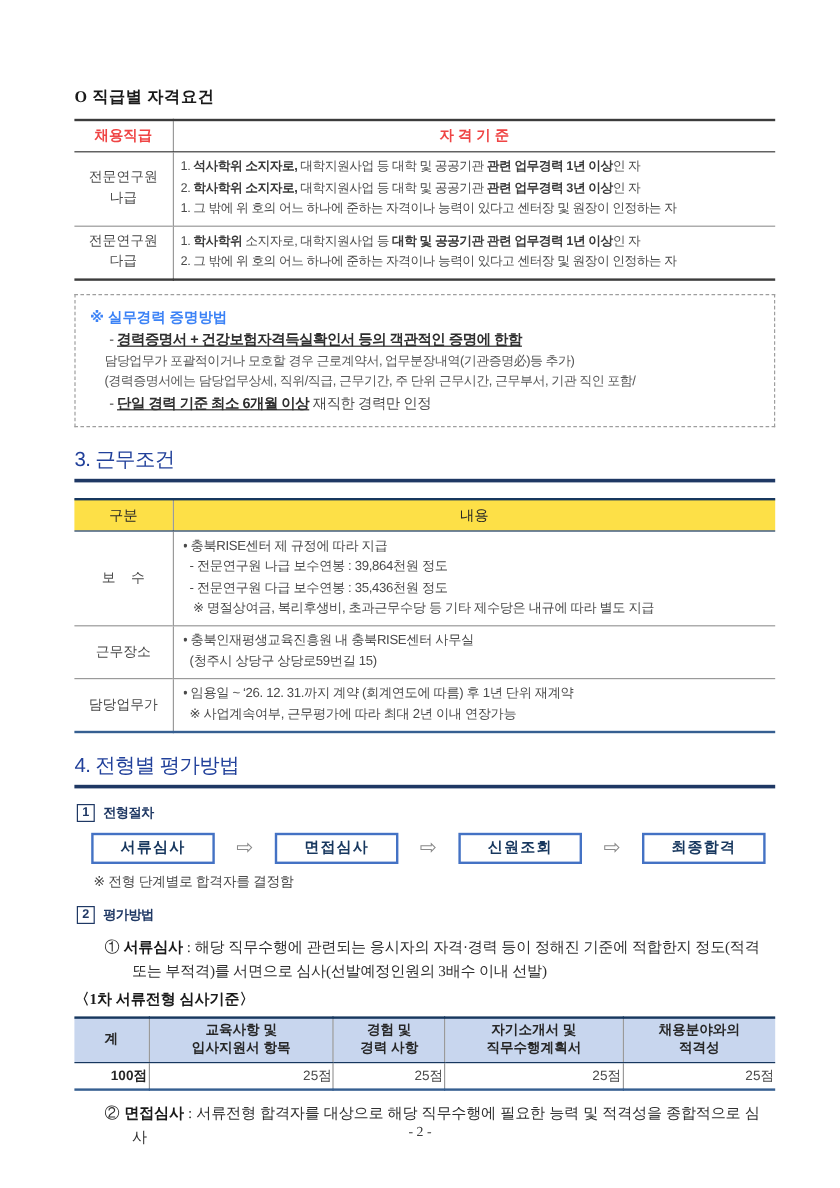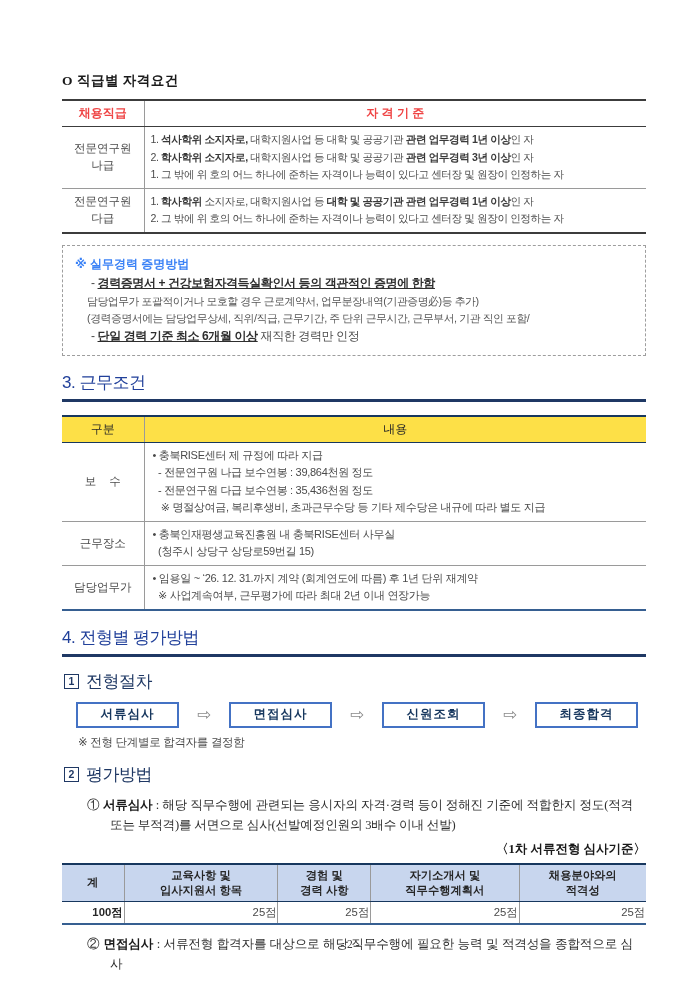--- a/index.html
+++ b/index.html
@@ -69,41 +69,41 @@
   .work-lines { padding:4px 0 4px 8px; }
   .work-line { font-size:11px; line-height:17.5px; letter-spacing:-0.3px; white-space:pre; overflow:hidden; }
 
   
   .sub-head { display:flex; align-items:center; gap:7px; margin:13px 0 9px 2px; }
   .boxed-num {
     display:inline-flex; align-items:center; justify-content:center;
     width:15px; height:15px; border:1.5px solid #1f3864;
     font-size:10.5px; font-weight:bold; color:#1f3864; background:#fff;
   }
-  .sub-head-label { font-size:17px; font-weight:normal; color:#1f3864; letter-spacing:-0.5px; }
+  .sub-head-label { font-size:11px; font-weight:bold; color:#1f3864; letter-spacing:-0.5px; }
 
   .flow { display:flex; align-items:center; justify-content:space-between; margin:2px 8px 7px 14px; }
   .flow-step {
     width:103px; height:26px; border:2px solid #4472c4; background:#fff;
     display:flex; align-items:center; justify-content:center;
     font-size:12.5px; font-weight:bold; color:#17375e; letter-spacing:1px;
   }
   .flow-arrow { font-size:17px; color:#8a8a8a; line-height:1; }
   .flow-note { font-size:11.5px; color:#4a4a4a; margin:0 0 6px 16px; letter-spacing:-0.3px; }
 
   .method-item {
     font-family:"Liberation Serif","DejaVu Serif",serif;
     font-size:12.6px; color:#2e2e2e; line-height:20px;
     margin:2px 13px 6px 25px; padding-left:23px; text-indent:-23px;
     text-align:justify; letter-spacing:-0.2px;
   }
   .method-item .b { color:#1a1a1a; }
   .tbl-caption {
     font-family:"Liberation Serif","DejaVu Serif",serif;
-    text-align:right; font-size:12.5px; font-weight:bold; color:#1a1a1a;
+    text-align:left; font-size:12.5px; font-weight:bold; color:#1a1a1a;
     margin:4px 0 5px 0;
   }
   .tbl3 { border-top:2px solid #17375e; border-bottom:2px solid #365f91; }
   .tbl3 th {
     background:#c8d6ee; font-size:11.3px; font-weight:bold; color:#262626;
     padding:3px 1px; line-height:15px; white-space:pre-line;
     border-bottom:1.5px solid #17375e; border-right:1px solid #9a9a9a;
   }
   .tbl3 td {
     text-align:right; font-size:11.3px; padding:3px 1px; color:#4a4a4a;

